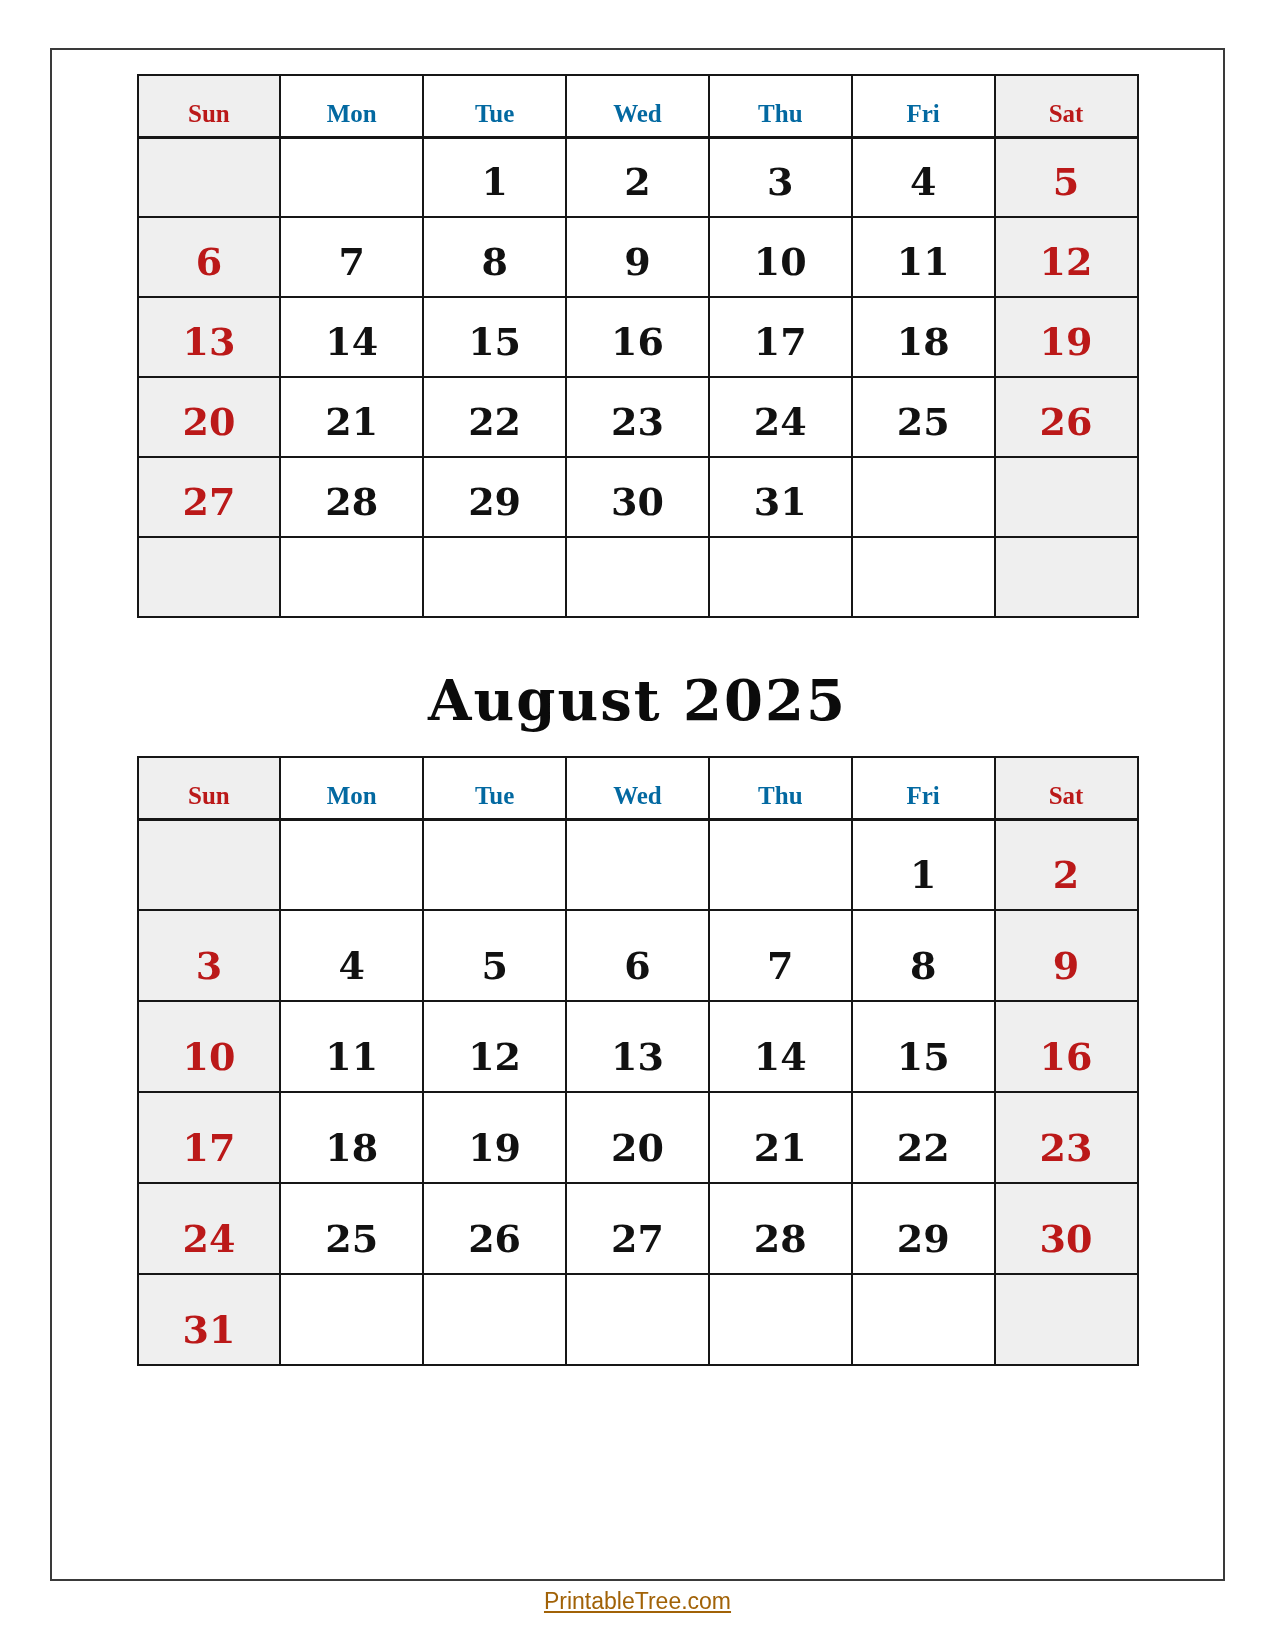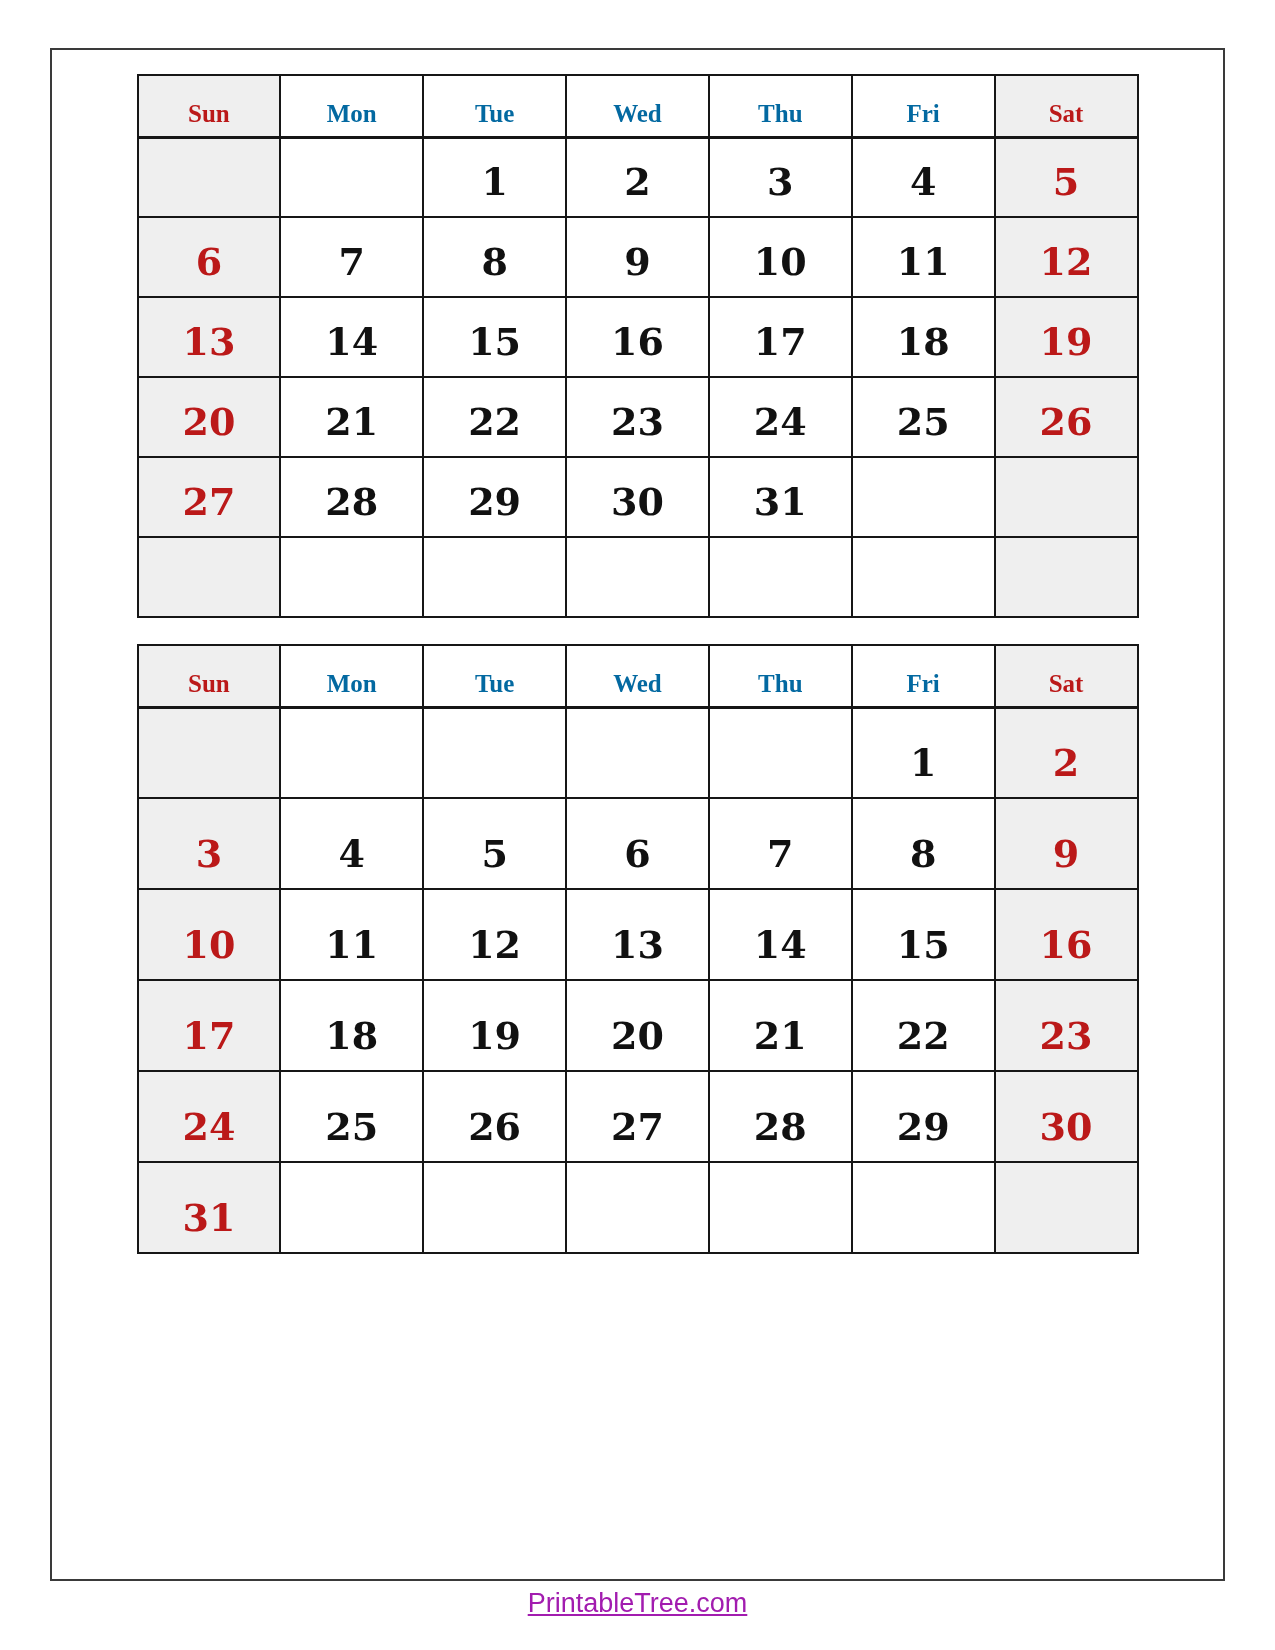--- a/index.html
+++ b/index.html
@@ -80,22 +80,22 @@
   }
   .footer {
     position: absolute;
     left: 0;
     top: 1588px;
     width: 100%;
     text-align: center;
   }
   .footer a {
     font-family: "Liberation Sans", sans-serif;
-    font-size: 27px;
-    color: #a21caf;
+    font-size: 23px;
+    color: #a16207;
     cursor: pointer;
   }
 </style>
 </head>
 <body>
 
 <div class="sheet">
   <div id="months-mount">
       <section>
         <table class="cal july">
@@ -162,20 +162,21 @@
               <td></td>
               <td></td>
               <td></td>
               <td></td>
               <td class="weekend"></td>
             </tr>
           </tbody>
         </table>
       </section>
       <section>
+        <h1 class="month-title august">August 2025</h1>
         <table class="cal august">
           <thead>
             <tr>
               <th class="weekend">Sun</th>
               <th>Mon</th>
               <th>Tue</th>
               <th>Wed</th>
               <th>Thu</th>
               <th>Fri</th>
               <th class="weekend">Sat</th>

